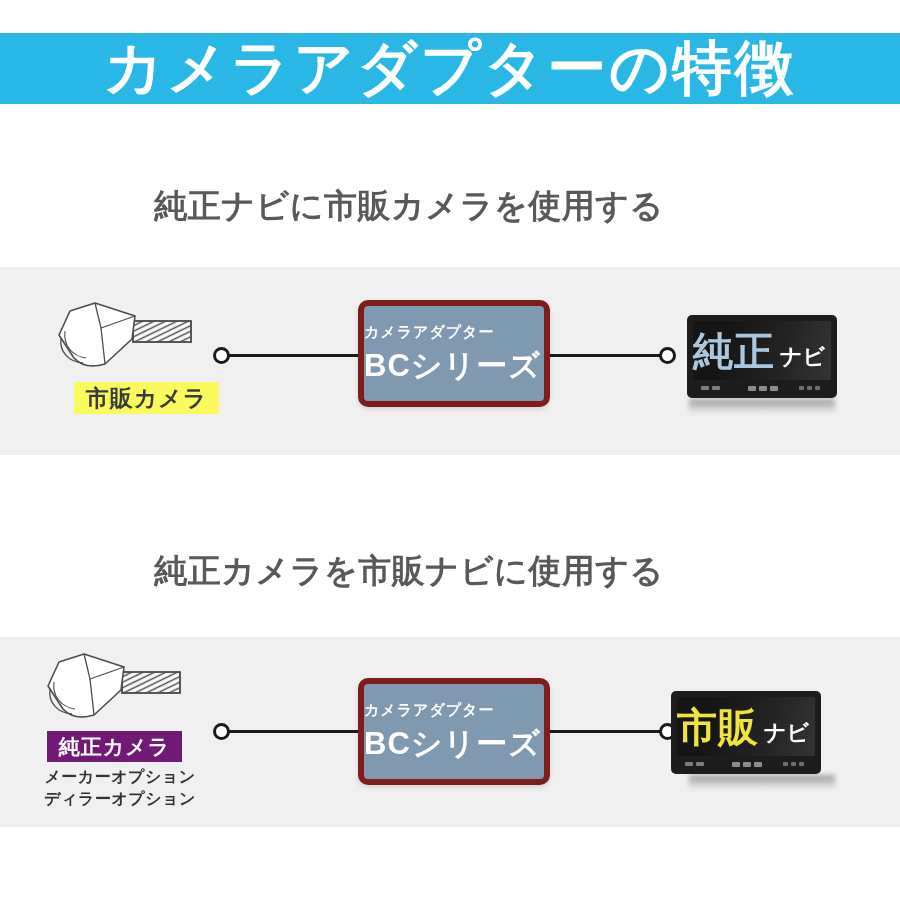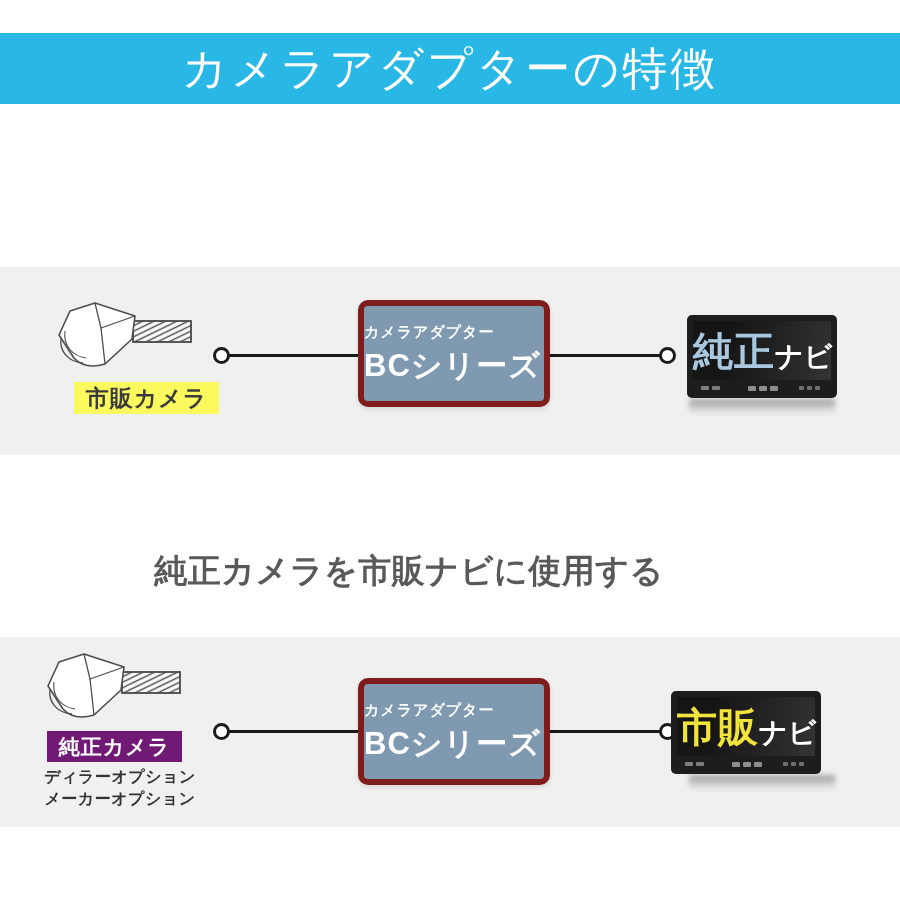--- a/index.html
+++ b/index.html
@@ -6,21 +6,21 @@
   #canvas{
     position:relative;width:900px;height:900px;background:#ffffff;overflow:hidden;
     font-family:"Liberation Sans","DejaVu Sans",sans-serif;
   }
   
   .header-band{
     position:absolute;left:0;top:33px;width:900px;height:71px;
     background:#29b8e6;display:flex;align-items:center;justify-content:center;
   }
   .header-band .title{
-    color:#ffffff;font-size:45px;font-weight:normal;letter-spacing:3px;white-space:nowrap;
+    color:#ffffff;font-size:59px;font-weight:bold;letter-spacing:3px;white-space:nowrap;
   }
   
   .section-title{
     position:absolute;left:0;width:900px;text-align:center;
     color:#595959;font-size:33px;font-weight:bold;letter-spacing:0.5px;white-space:nowrap;
   }
   .section-title > span{position:relative;left:-41px;}
   #title-1{top:184px;}
   #title-2{top:549px;}
   
@@ -75,21 +75,21 @@
   #monitor-1{left:687px;top:315px;}
   #monitor-2{left:671px;top:691px;}
   .monitor .screen{
     width:138px;height:59px;border-radius:2px;
     background:linear-gradient(105deg,#151515 25%,#242424 65%,#343434 100%);
     display:flex;align-items:center;
   }
   .screen .nav-highlight{font-size:40px;font-weight:bold;letter-spacing:1px;line-height:1;white-space:nowrap;}
   #monitor-1 .nav-highlight{color:#a9c8e0;}
   #monitor-2 .nav-highlight{color:#f0e33c;}
-  .screen .nav-suffix{color:#ffffff;font-size:28px;font-weight:bold;line-height:1;padding-top:12px;white-space:nowrap;}
+  .screen .nav-suffix{color:#ffffff;font-size:22px;font-weight:bold;margin-left:5px;line-height:1;padding-top:12px;white-space:nowrap;}
   .monitor .bezel{position:relative;height:18px;}
   .btn-group{position:absolute;top:6px;display:flex;gap:3px;}
   .btn-group span{display:block;background:#7d7d7d;border-radius:1px;}
   .bg-left{left:8px;}   .bg-left span{width:8px;height:4px;}
   .bg-mid{left:55px;}   .bg-mid span{width:8px;height:5px;background:#8d8d8d;}
   .bg-right{left:106px;}.bg-right span{width:5px;height:4px;background:#6e6e6e;}
   .monitor-reflection{
     position:absolute;width:146px;height:15px;
     background:linear-gradient(to bottom,rgba(48,40,30,0.42),rgba(48,40,30,0));
     filter:blur(2.5px);
@@ -99,20 +99,23 @@
 </style>
 </head>
 <body>
 
 <div id="canvas">
 
   <div class="header-band">
     <div class="title">カメラアダプターの特徴</div>
   </div>
 
+  <div class="section-title" id="title-1">
+    <span>純正ナビに市販カメラを使用する</span>
+  </div>
 
   <div class="gray-band" id="band-1"></div>
 
   <svg class="camera-svg" id="camera-1" viewBox="0 0 140 72" width="140" height="72">
     <defs>
       <pattern id="hatch-a" patternUnits="userSpaceOnUse" width="5" height="5" patternTransform="rotate(64)">
         <line x1="2.5" y1="0" x2="2.5" y2="5" stroke="#4d4d4d" stroke-width="1.5"></line>
       </pattern>
     </defs>
     <rect x="78" y="21" width="58" height="21" fill="#ffffff" stroke="#4d4d4d" stroke-width="1.5"></rect>
@@ -181,22 +184,22 @@
     <path d="M46,28 L50,64" fill="none" stroke="#4d4d4d" stroke-width="1.3"></path>
     <path d="M6,38 C4,52 14,62 28,63" fill="none" stroke="#4d4d4d" stroke-width="1.3"></path>
     <path d="M10,31 C8,45 17,56 31,58" fill="none" stroke="#4d4d4d" stroke-width="1.1"></path>
   </svg>
 
   <div class="camera-label" id="camera-label-2">
     <span>純正カメラ</span>
   </div>
 
   <div class="camera-notes">
+    <div>メーカーオプション</div>
     <div>ディラーオプション</div>
-    <div>メーカーオプション</div>
   </div>
 
   <div class="wire" id="wire-2a"></div>
   <div class="wire" id="wire-2b"></div>
   <div class="plug" id="plug-2a"></div>
   <div class="plug" id="plug-2b"></div>
 
   <div class="adapter-box" id="adapter-2">
     <div class="adapter-caption">カメラアダプター</div>
     <div class="adapter-name">BCシリーズ</div>

